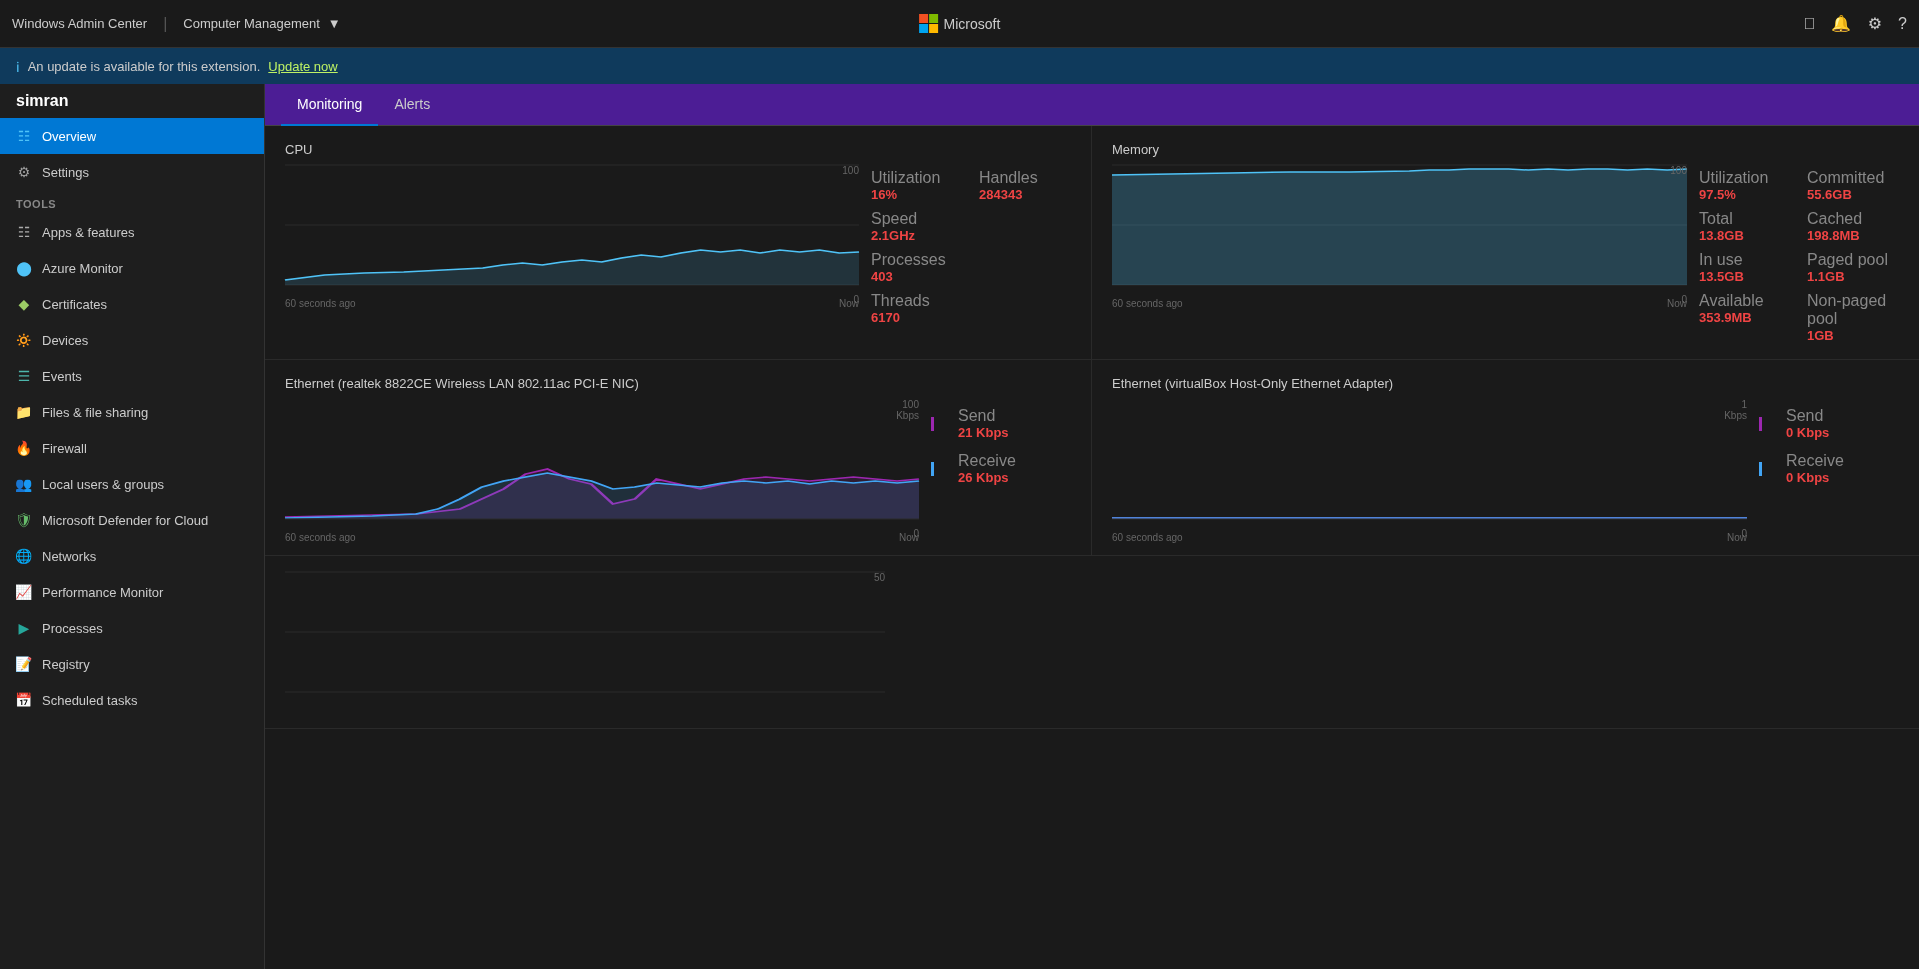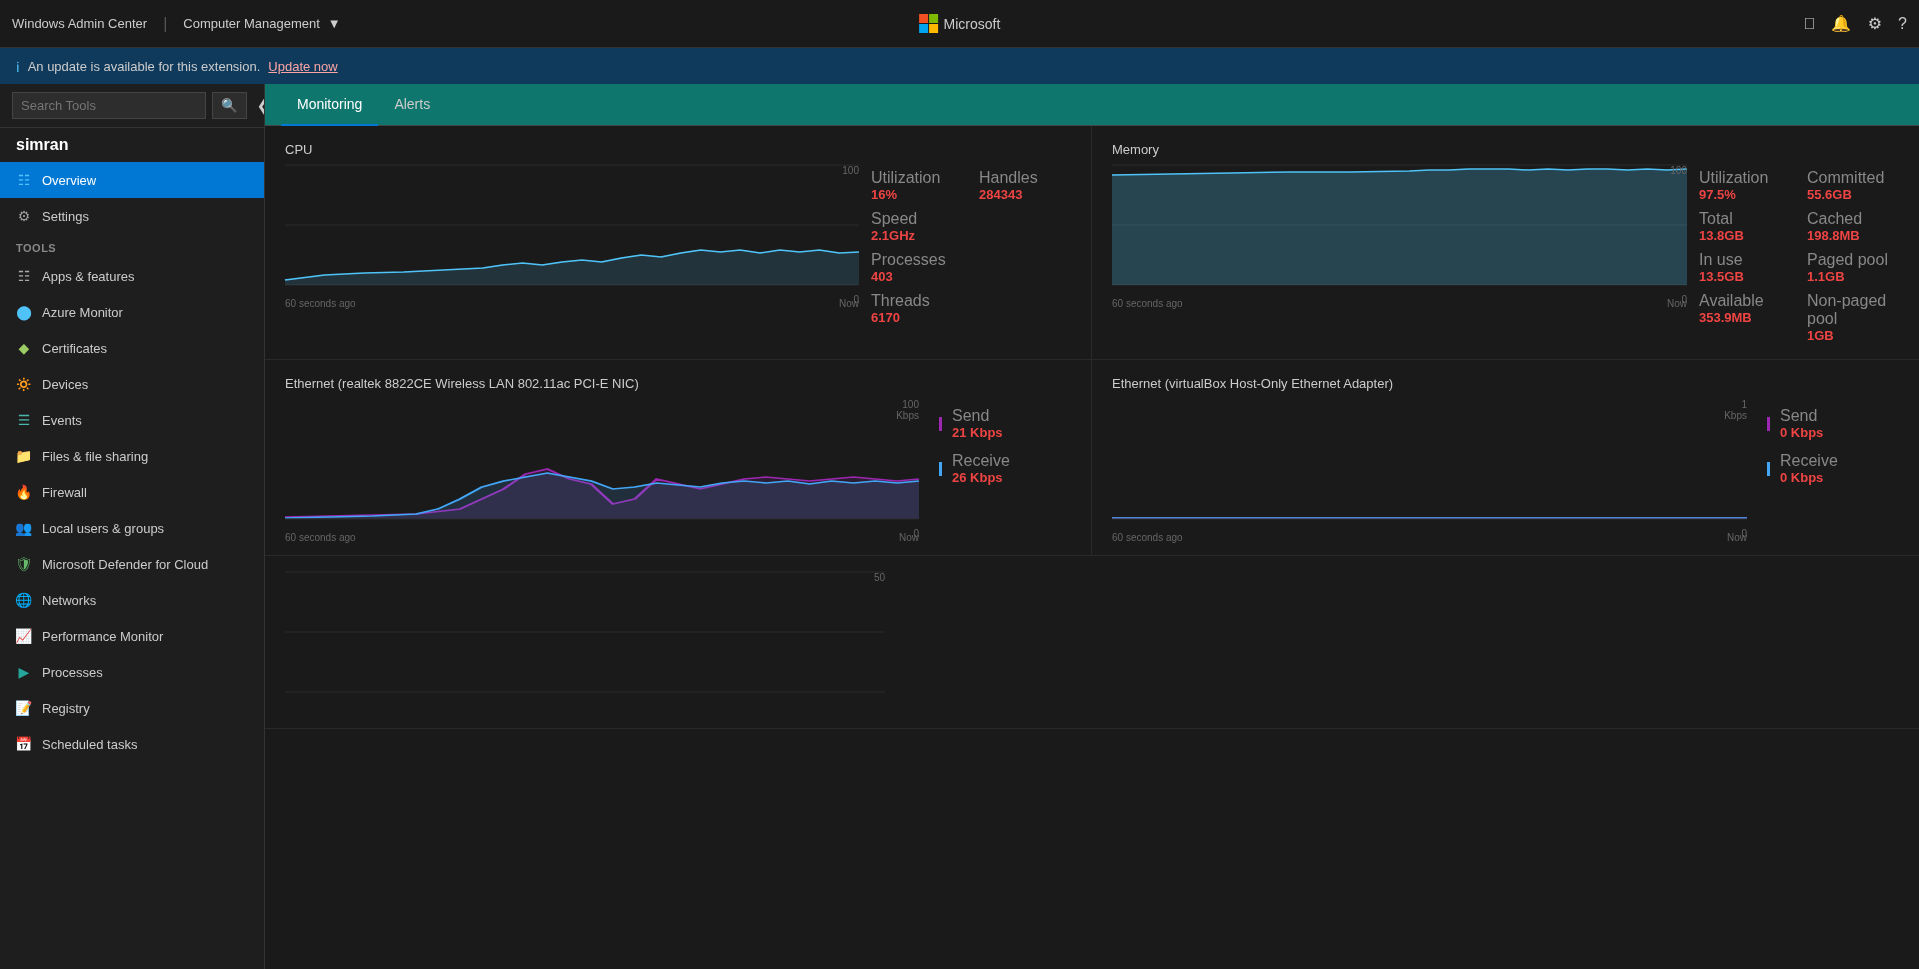--- a/index.html
+++ b/index.html
@@ -71,21 +71,21 @@
       background: #0f3a5c;
       height: 36px;
       display: flex;
       align-items: center;
       padding: 0 16px;
       gap: 8px;
       font-size: 13px;
       color: #ccc;
     }
     .update-bar-icon { color: #4fc3f7; font-size: 14px; }
-    .update-link { color: #fca5a5; text-decoration: underline; cursor: pointer; text-align: right; }
+    .update-link { color: #bef264; text-decoration: underline; cursor: pointer; text-align: right; }
 
     
     .main-layout {
       display: flex;
       height: calc(969px - 84px);
     }
 
     
     .sidebar {
       width: 265px;
@@ -197,21 +197,21 @@
     }
     .content-area::-webkit-scrollbar { width: 8px; }
     .content-area::-webkit-scrollbar-thumb { background: #444; }
     .content-area::-webkit-scrollbar-track { background: #2a2a2a; }
 
     
     .tabs {
       display: flex;
       border-bottom: 1px solid #444;
       padding: 0 16px;
-      background: #0f766e;
+      background: #4c1d95;
     }
     .tab {
       padding: 12px 16px;
       font-size: 14px;
       cursor: pointer;
       color: #ccc;
       border-bottom: 2px solid transparent;
       margin-bottom: -1px;
     }
     .tab.active {
@@ -312,22 +312,21 @@
     .net-stats {
       width: 140px;
       display: flex;
       flex-direction: column;
       gap: 12px;
       padding-top: 8px;
     }
     .net-stat-row {
       display: flex;
       align-items: center;
-      gap: 6px;
-      margin-left: 8px;
+      gap: 20px;
     }
     .net-stat-info { display: flex; flex-direction: column; }
   </style>
 </head>
 <body>
 
 <div class="topbar">
   <div class="topbar-left">
     <span class="topbar-brand">Windows Admin Center</span>
     <span class="topbar-sep">|</span>
@@ -356,25 +355,20 @@
 <div class="update-bar">
   <span class="update-bar-icon">ℹ</span>
   <span>An update is available for this extension.</span>
   <a class="update-link">Update now</a>
 </div>
 
 <div class="main-layout">
 
   <div class="sidebar">
 
-    <div class="search-container">
-      <input class="search-input" type="text" placeholder="Search Tools" style="">
-      <button class="search-icon-btn">🔍</button>
-      <button class="collapse-btn">❮</button>
-    </div>
 
     <div style="padding: 8px 16px; font-size: 16px; font-weight: 600; color: #fff;">simran</div>
 
     <div class="sidebar-item active">
       <span class="sidebar-item-icon icon-blue">☷</span>
       <span>Overview</span>
     </div>
     <div class="sidebar-item">
       <span class="sidebar-item-icon icon-gear">⚙</span>
       <span>Settings</span>

